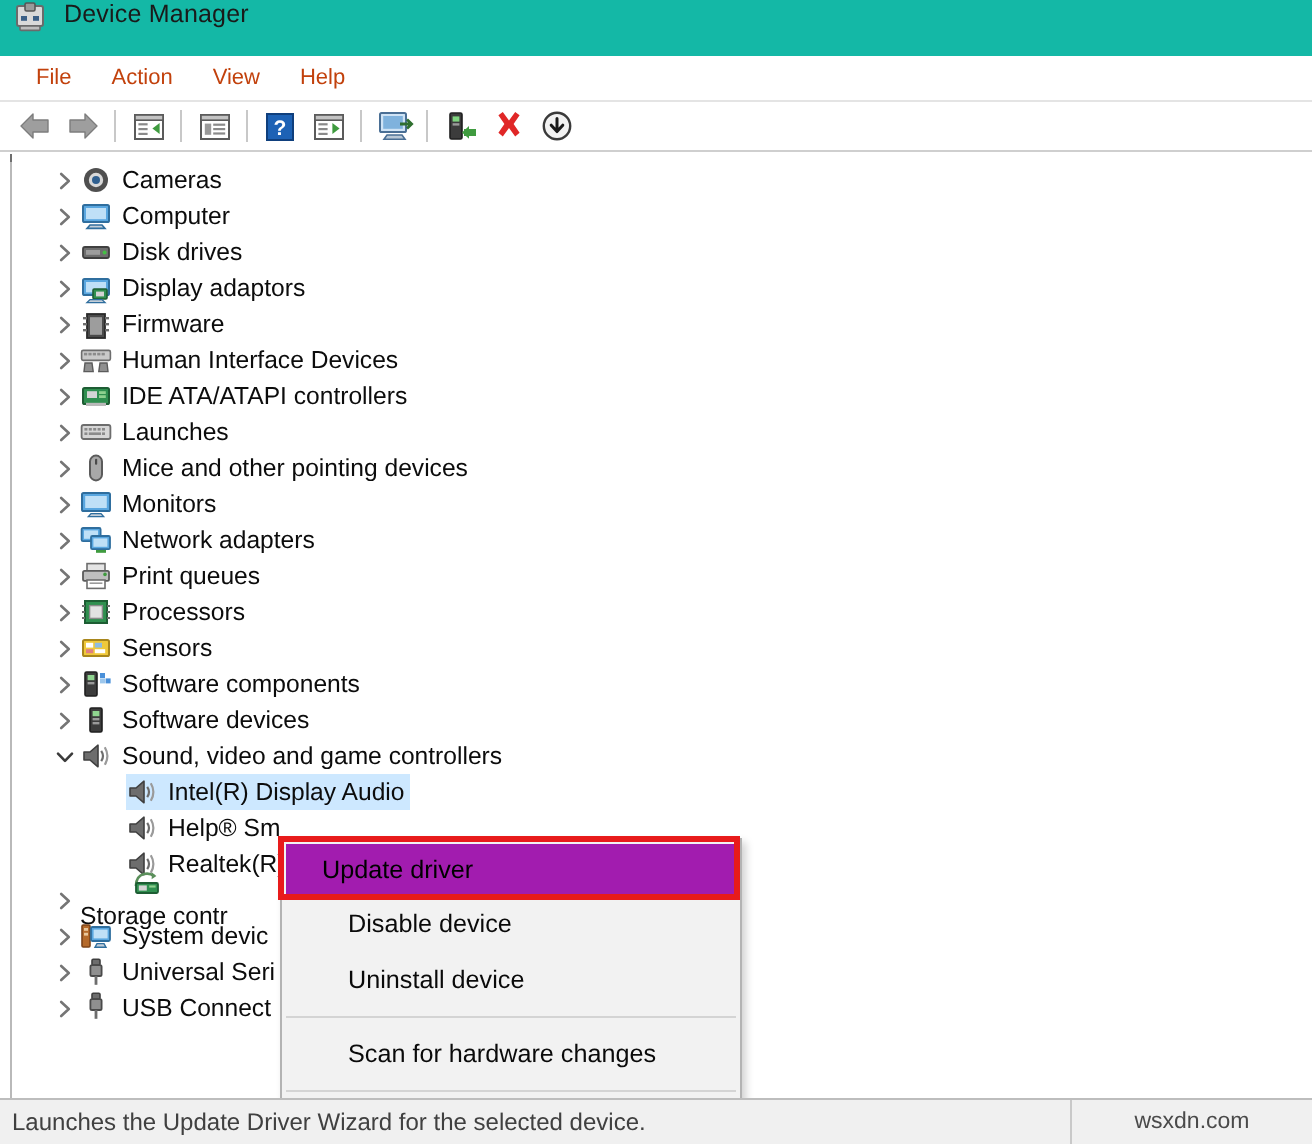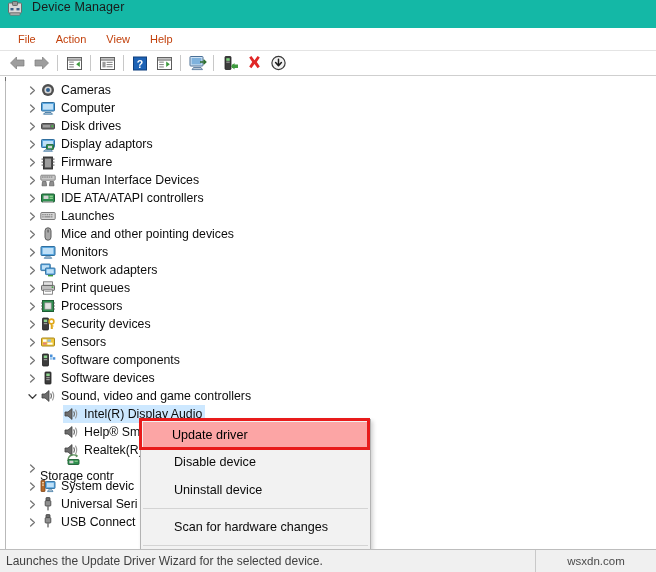--- a/index.html
+++ b/index.html
@@ -164,26 +164,26 @@
     height: 28px;
     line-height: 28px;
     padding-left: 33px;
     font-size: 12.6px;
     color: #0a0a0a;
     white-space: nowrap;
     box-sizing: border-box;
   }
   #ctxmenu .mi.bold { font-weight: bold; }
   #ctxmenu .mi.highlighted {
-    background: #fca5a5;
+    background: #a21caf;
     color: #000000;
     margin: 0 2px;
     height: 26px;
     line-height: 26px;
-    padding-left: 29px;
+    padding-left: 18px;
   }
   #ctxmenu .msep {
     height: 1px;
     background: #d4d4d4;
     margin: 4px 2px 4px 2px;
   }
   #ctxhl-ring {
     position: absolute;
     left: 139px;
     top: 418px;
@@ -584,39 +584,20 @@
       </div>
       <div class="trow indent1">
         <span class="twist">
           <svg width="9" height="9" viewBox="0 0 9 9">
             <path d="M2.6 1 L6.4 4.5 L2.6 8" fill="none" stroke="#757575" stroke-width="1.3" stroke-linecap="round" stroke-linejoin="round"></path>
           </svg>
         </span>
         <span class="" style="display: inline-flex; align-items: center;">
           <span class="ticon">
             <svg width="16" height="16" viewBox="0 0 16 16">
-              <rect x="2.5" y="2" width="6" height="12" rx="0.8" fill="#3c3c3c" stroke="#1f1f1f" stroke-width="0.8"></rect>
-              <rect x="3.8" y="3.5" width="3.4" height="2.6" fill="#8fd48f"></rect>
-              <rect x="3.8" y="7" width="3.4" height="1.2" fill="#9a9a9a"></rect>
-              <circle cx="11.5" cy="5.5" r="2.4" fill="none" stroke="#e0a91d" stroke-width="1.6"></circle>
-              <path d="M11.5 7.6 L11.5 13 M11.5 10 L13.4 10 M11.5 12 L13 12" stroke="#e0a91d" stroke-width="1.5" fill="none"></path>
-            </svg>
-          </span>
-          <span class="tlabel">Security devices</span>
-        </span>
-      </div>
-      <div class="trow indent1">
-        <span class="twist">
-          <svg width="9" height="9" viewBox="0 0 9 9">
-            <path d="M2.6 1 L6.4 4.5 L2.6 8" fill="none" stroke="#757575" stroke-width="1.3" stroke-linecap="round" stroke-linejoin="round"></path>
-          </svg>
-        </span>
-        <span class="" style="display: inline-flex; align-items: center;">
-          <span class="ticon">
-            <svg width="16" height="16" viewBox="0 0 16 16">
               <rect x="1.5" y="4" width="13" height="8" rx="0.8" fill="#f0c93a" stroke="#a8861c" stroke-width="1"></rect>
               <rect x="3" y="5.4" width="3.6" height="2.4" fill="#ffffff"></rect>
               <rect x="7.4" y="5.4" width="3.6" height="2.4" fill="#8fbce0"></rect>
               <rect x="3" y="8.6" width="3.6" height="2" fill="#e07f7f"></rect>
               <rect x="7.4" y="8.6" width="5.2" height="2" fill="#ffffff"></rect>
             </svg>
           </span>
           <span class="tlabel">Sensors</span>
         </span>
       </div>

